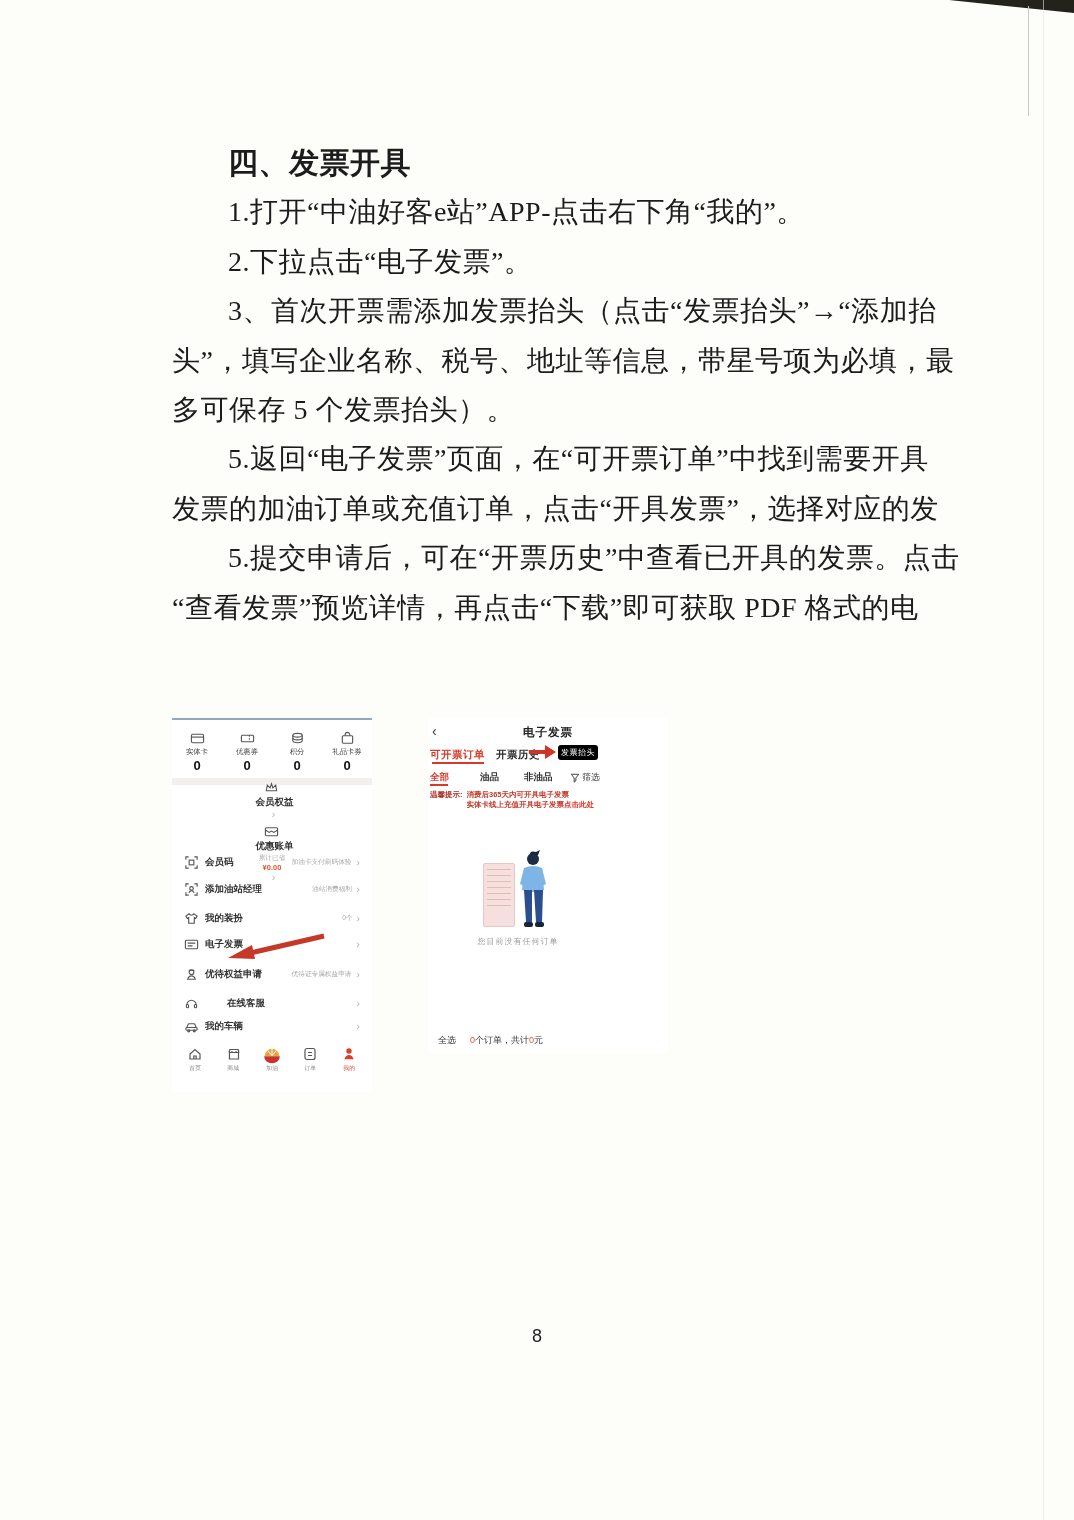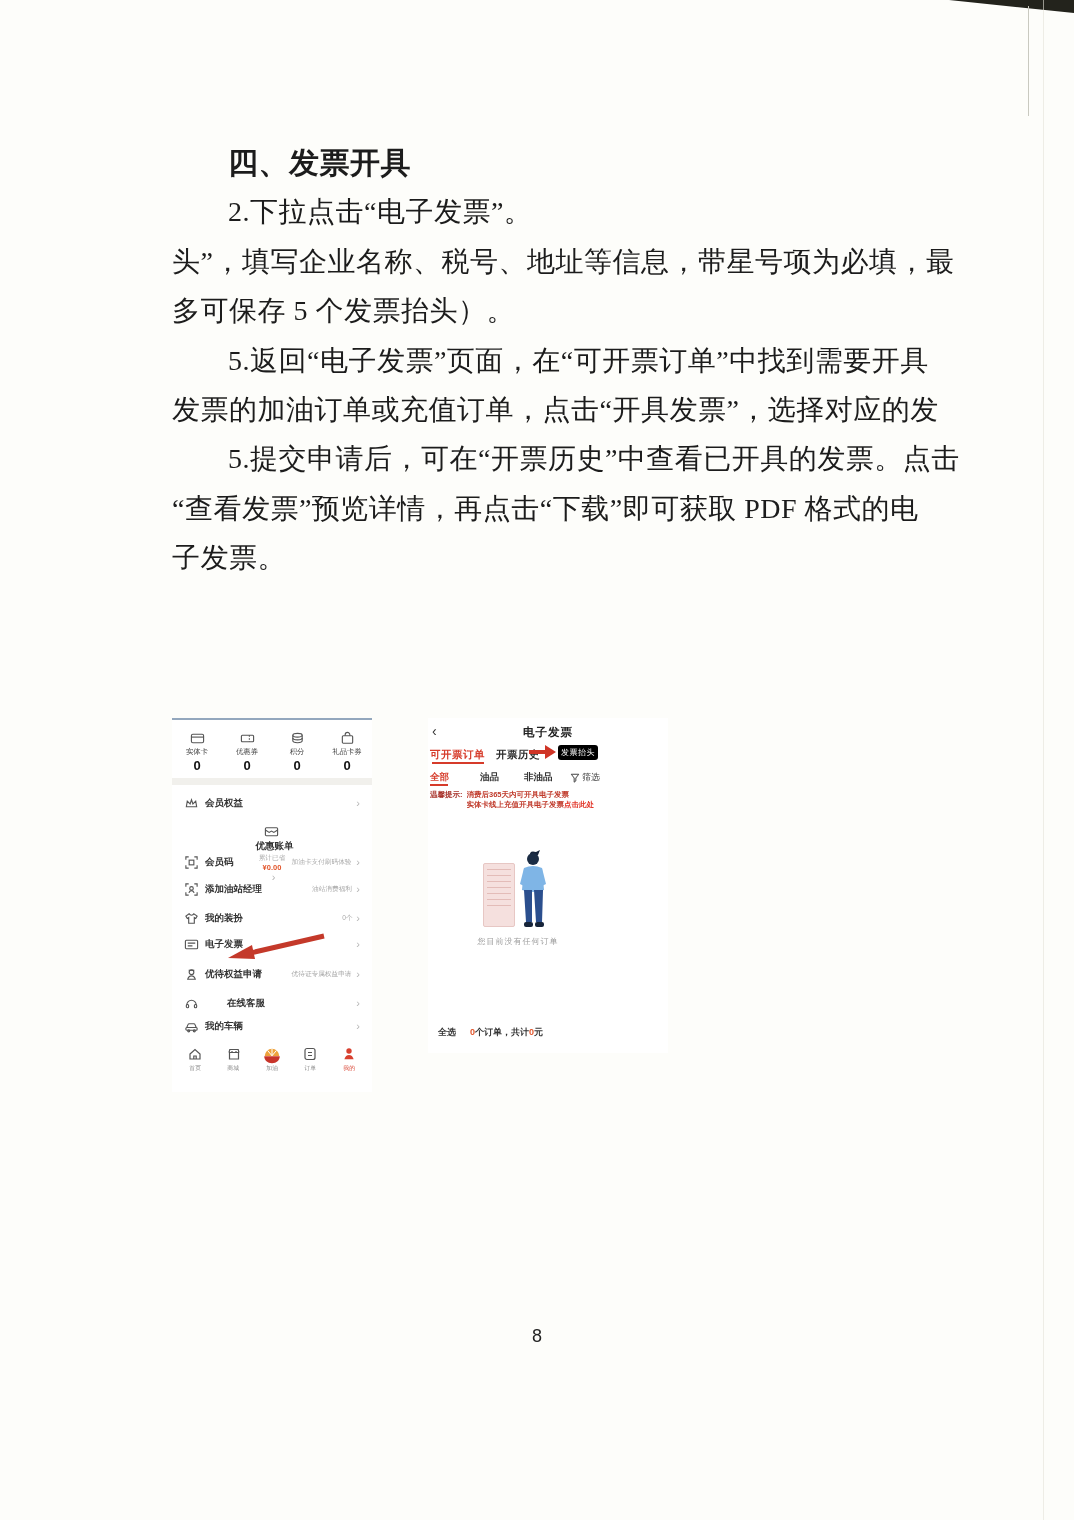--- a/index.html
+++ b/index.html
@@ -66,41 +66,42 @@
   .ffil{position:absolute;left:142px;top:53px;font-size:9px;color:#444;display:flex;align-items:center;}
   .tip{position:absolute;left:2px;top:72px;width:236px;font-size:7.5px;line-height:10px;}
   .tip .pf{color:#a8322a;float:left;margin-right:4px;font-weight:bold;}
   .tip .ln{color:#c03a2b;font-weight:bold;}
   .tip .lk{color:#e2372a;font-weight:bold;}
   .stack{position:absolute;left:55px;top:145px;width:30px;height:62px;background:#f5e0de;
          border:1px solid #e7c7c4;border-radius:2px;}
   .stack i{display:block;height:1px;background:#e3bcb8;margin:5px 3px 0 3px;}
   .persn{position:absolute;left:88px;top:132px;width:34px;height:88px;}
   .emptx{position:absolute;left:0;top:218px;width:180px;text-align:center;font-size:8px;color:#9b9b9b;letter-spacing:1px;}
-  .rfoot{position:absolute;left:10px;top:308px;font-size:9px;font-weight:bold;color:#333;}
+  .rfoot{position:absolute;left:10px;top:316px;font-size:9px;font-weight:normal;color:#333;}
   .rfoot .ga{display:inline-block;width:14px;}
   .rfoot .rd{color:#e2552b;}
 </style>
 </head>
 <body>
 
 <div class="wedge"></div>
 <div class="seam"></div>
 <div class="seam2"></div>
 
 <div class="doc">
   <div class="docline title ind">四、发票开具</div>
+  <div class="docline ind">1.打开“中油好客e站”APP-点击右下角“我的”。</div>
   <div class="docline ind">2.下拉点击“电子发票”。</div>
+  <div class="docline ind">3、首次开票需添加发票抬头（点击“发票抬头”→“添加抬</div>
   <div class="docline">头”，填写企业名称、税号、地址等信息，带星号项为必填，最</div>
   <div class="docline">多可保存 5 个发票抬头）。</div>
   <div class="docline ind">5.返回“电子发票”页面，在“可开票订单”中找到需要开具</div>
   <div class="docline">发票的加油订单或充值订单，点击“开具发票”，选择对应的发</div>
   <div class="docline ind">5.提交申请后，可在“开票历史”中查看已开具的发票。点击</div>
   <div class="docline">“查看发票”预览详情，再点击“下载”即可获取 PDF 格式的电</div>
-  <div class="docline">子发票。</div>
 </div>
 
 <div class="shotL">
   <div class="sep1"></div>
 
   <div class="stats">
     <div class="stat">
       <span class="ic">
         <svg width="15" height="15" viewBox="0 0 16 16" fill="none" stroke="#555" stroke-width="1.2">
             <rect x="1.5" y="3.5" width="13" height="9" rx="1.5"></rect>
@@ -132,21 +133,21 @@
       <span class="ic">
         <svg width="15" height="15" viewBox="0 0 16 16" fill="none" stroke="#555" stroke-width="1.2">
             <path d="M5.5 5V4a2.5 2.5 0 015 0v1"></path>
             <rect x="2.5" y="5" width="11" height="8" rx="1"></rect>
           </svg></span>
       <span class="lb">礼品卡券</span>
       <span class="vl">0</span>
     </div>
   </div>
 
-  <div class="mrow" style="top:74px;">
+  <div class="mrow" style="top:60px;flex-direction:column;">
     <span class="ic">
       <svg width="15" height="15" viewBox="0 0 16 16" fill="none" stroke="#555" stroke-width="1.2">
           <path d="M2.5 11.5l1-6 3 3L8 4l1.5 4.5 3-3 1 6z"></path>
         </svg></span>
     <span class="lb">会员权益</span>
     <span class="sp"></span>
     <span class="ch">›</span>
   </div>
 
   <div class="mrow" style="top:104px;flex-direction:column;">

